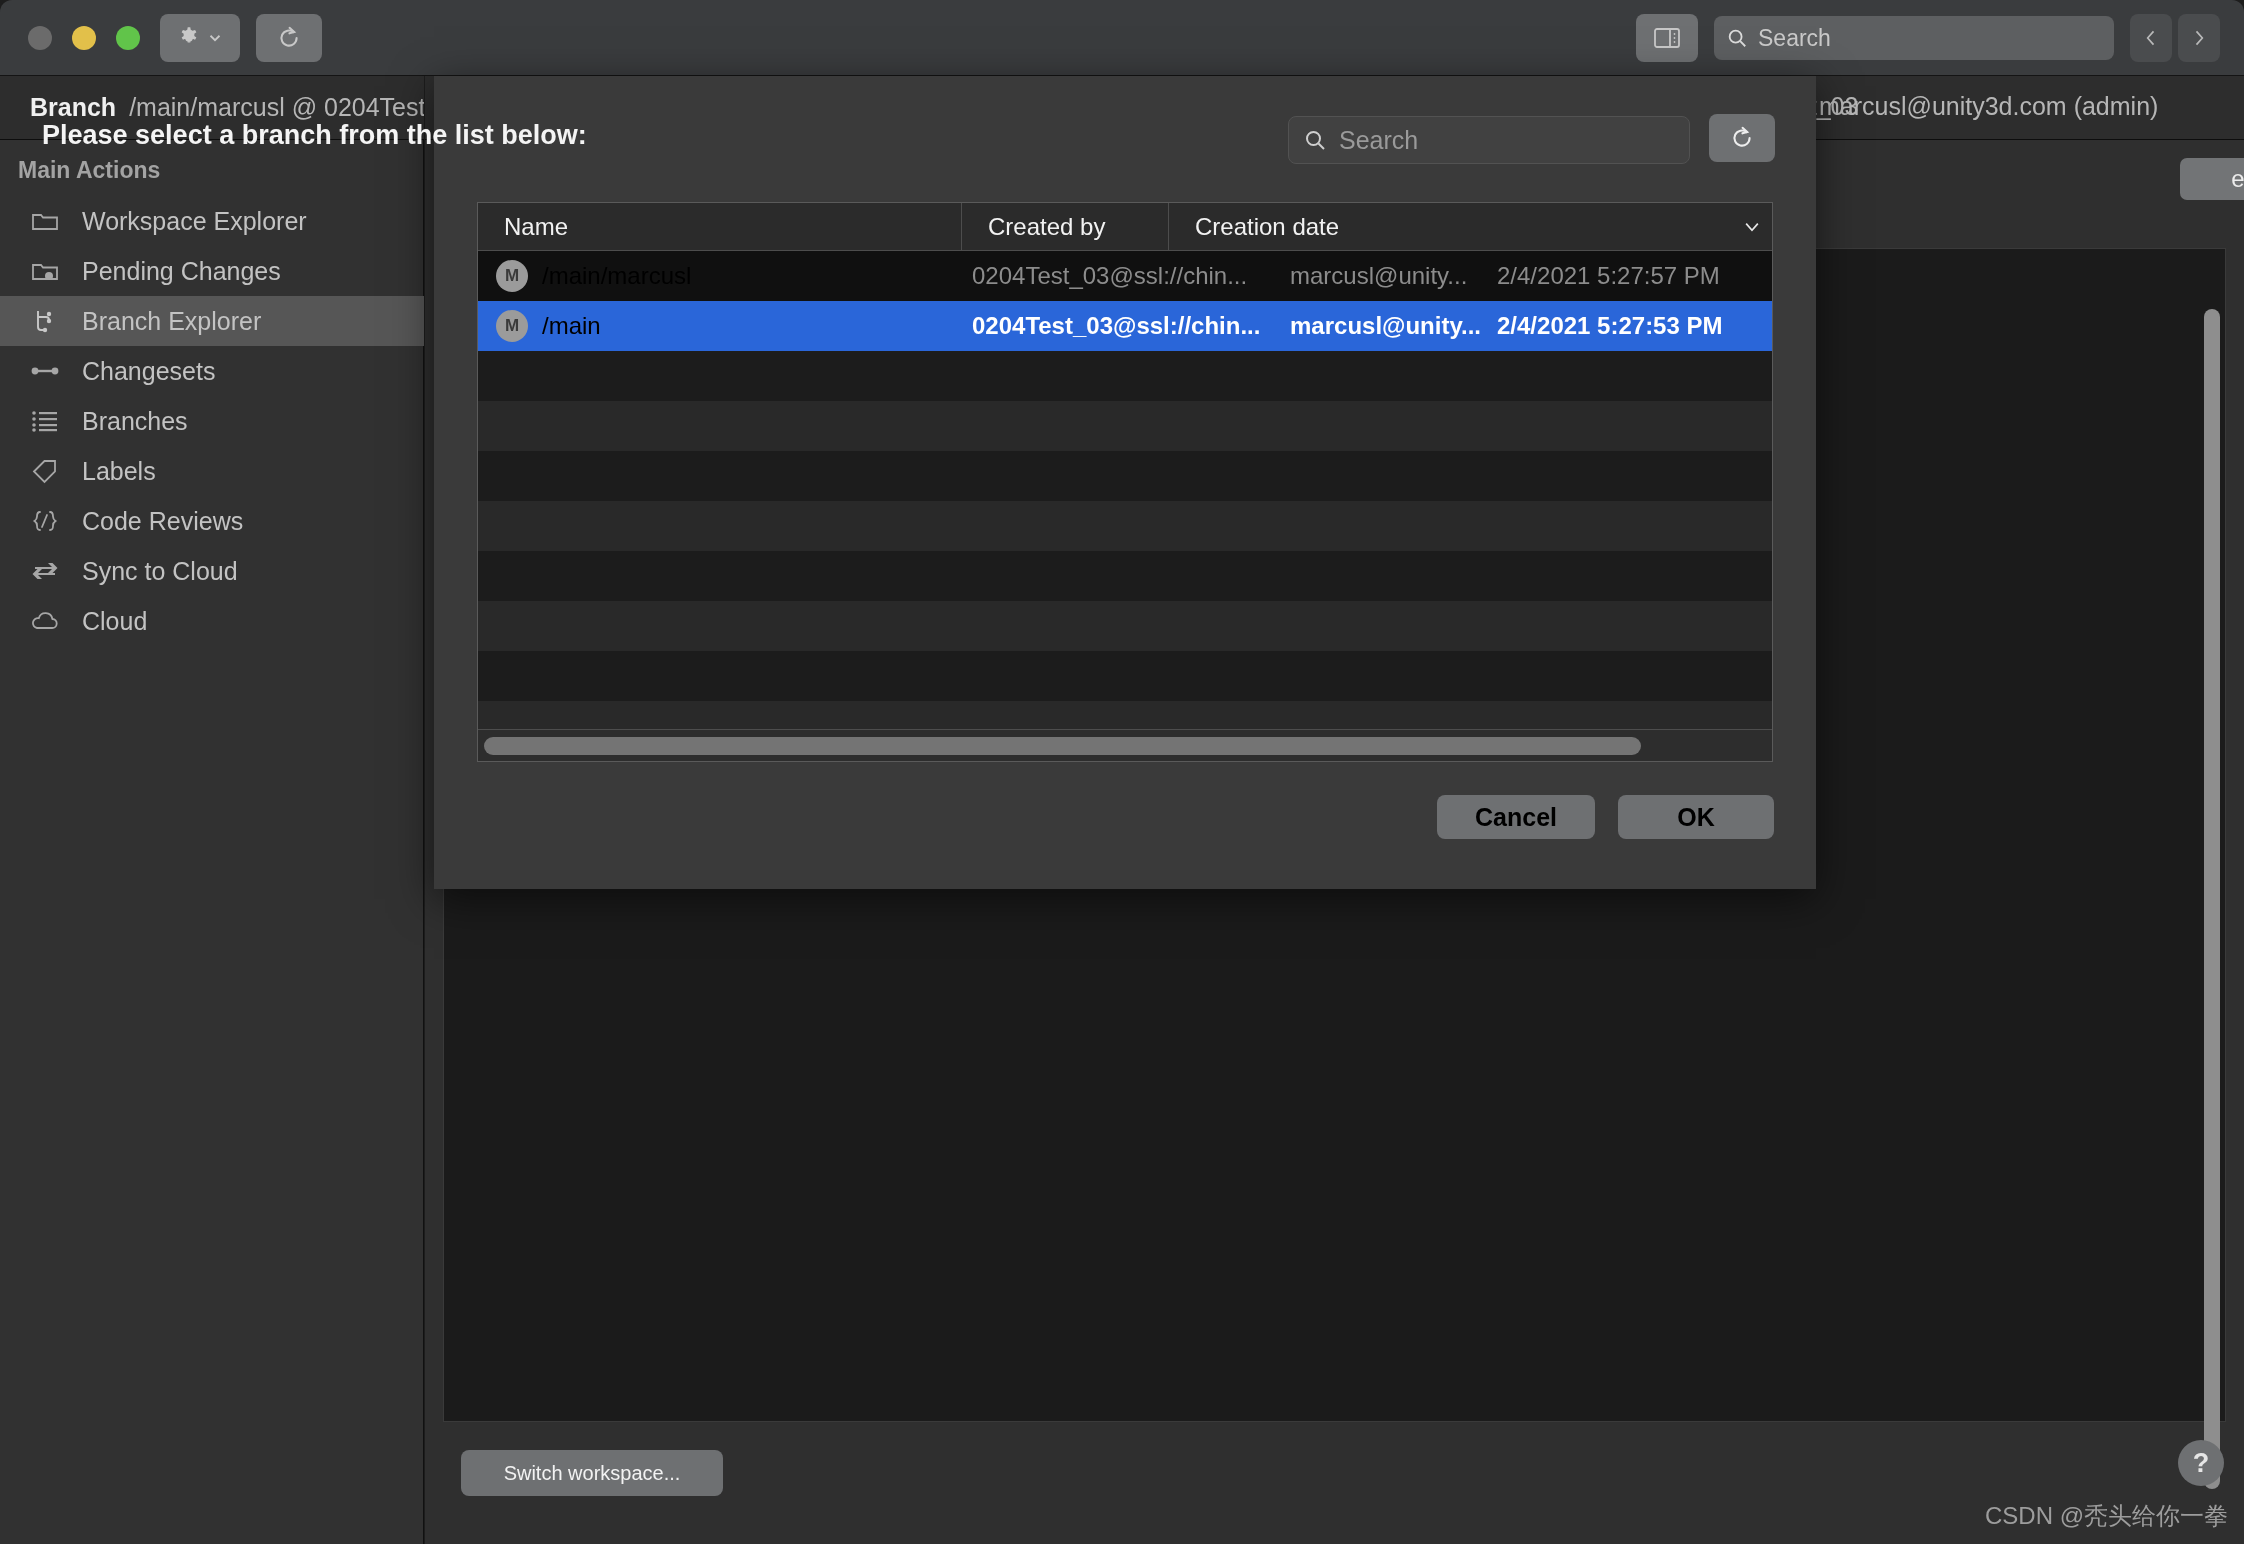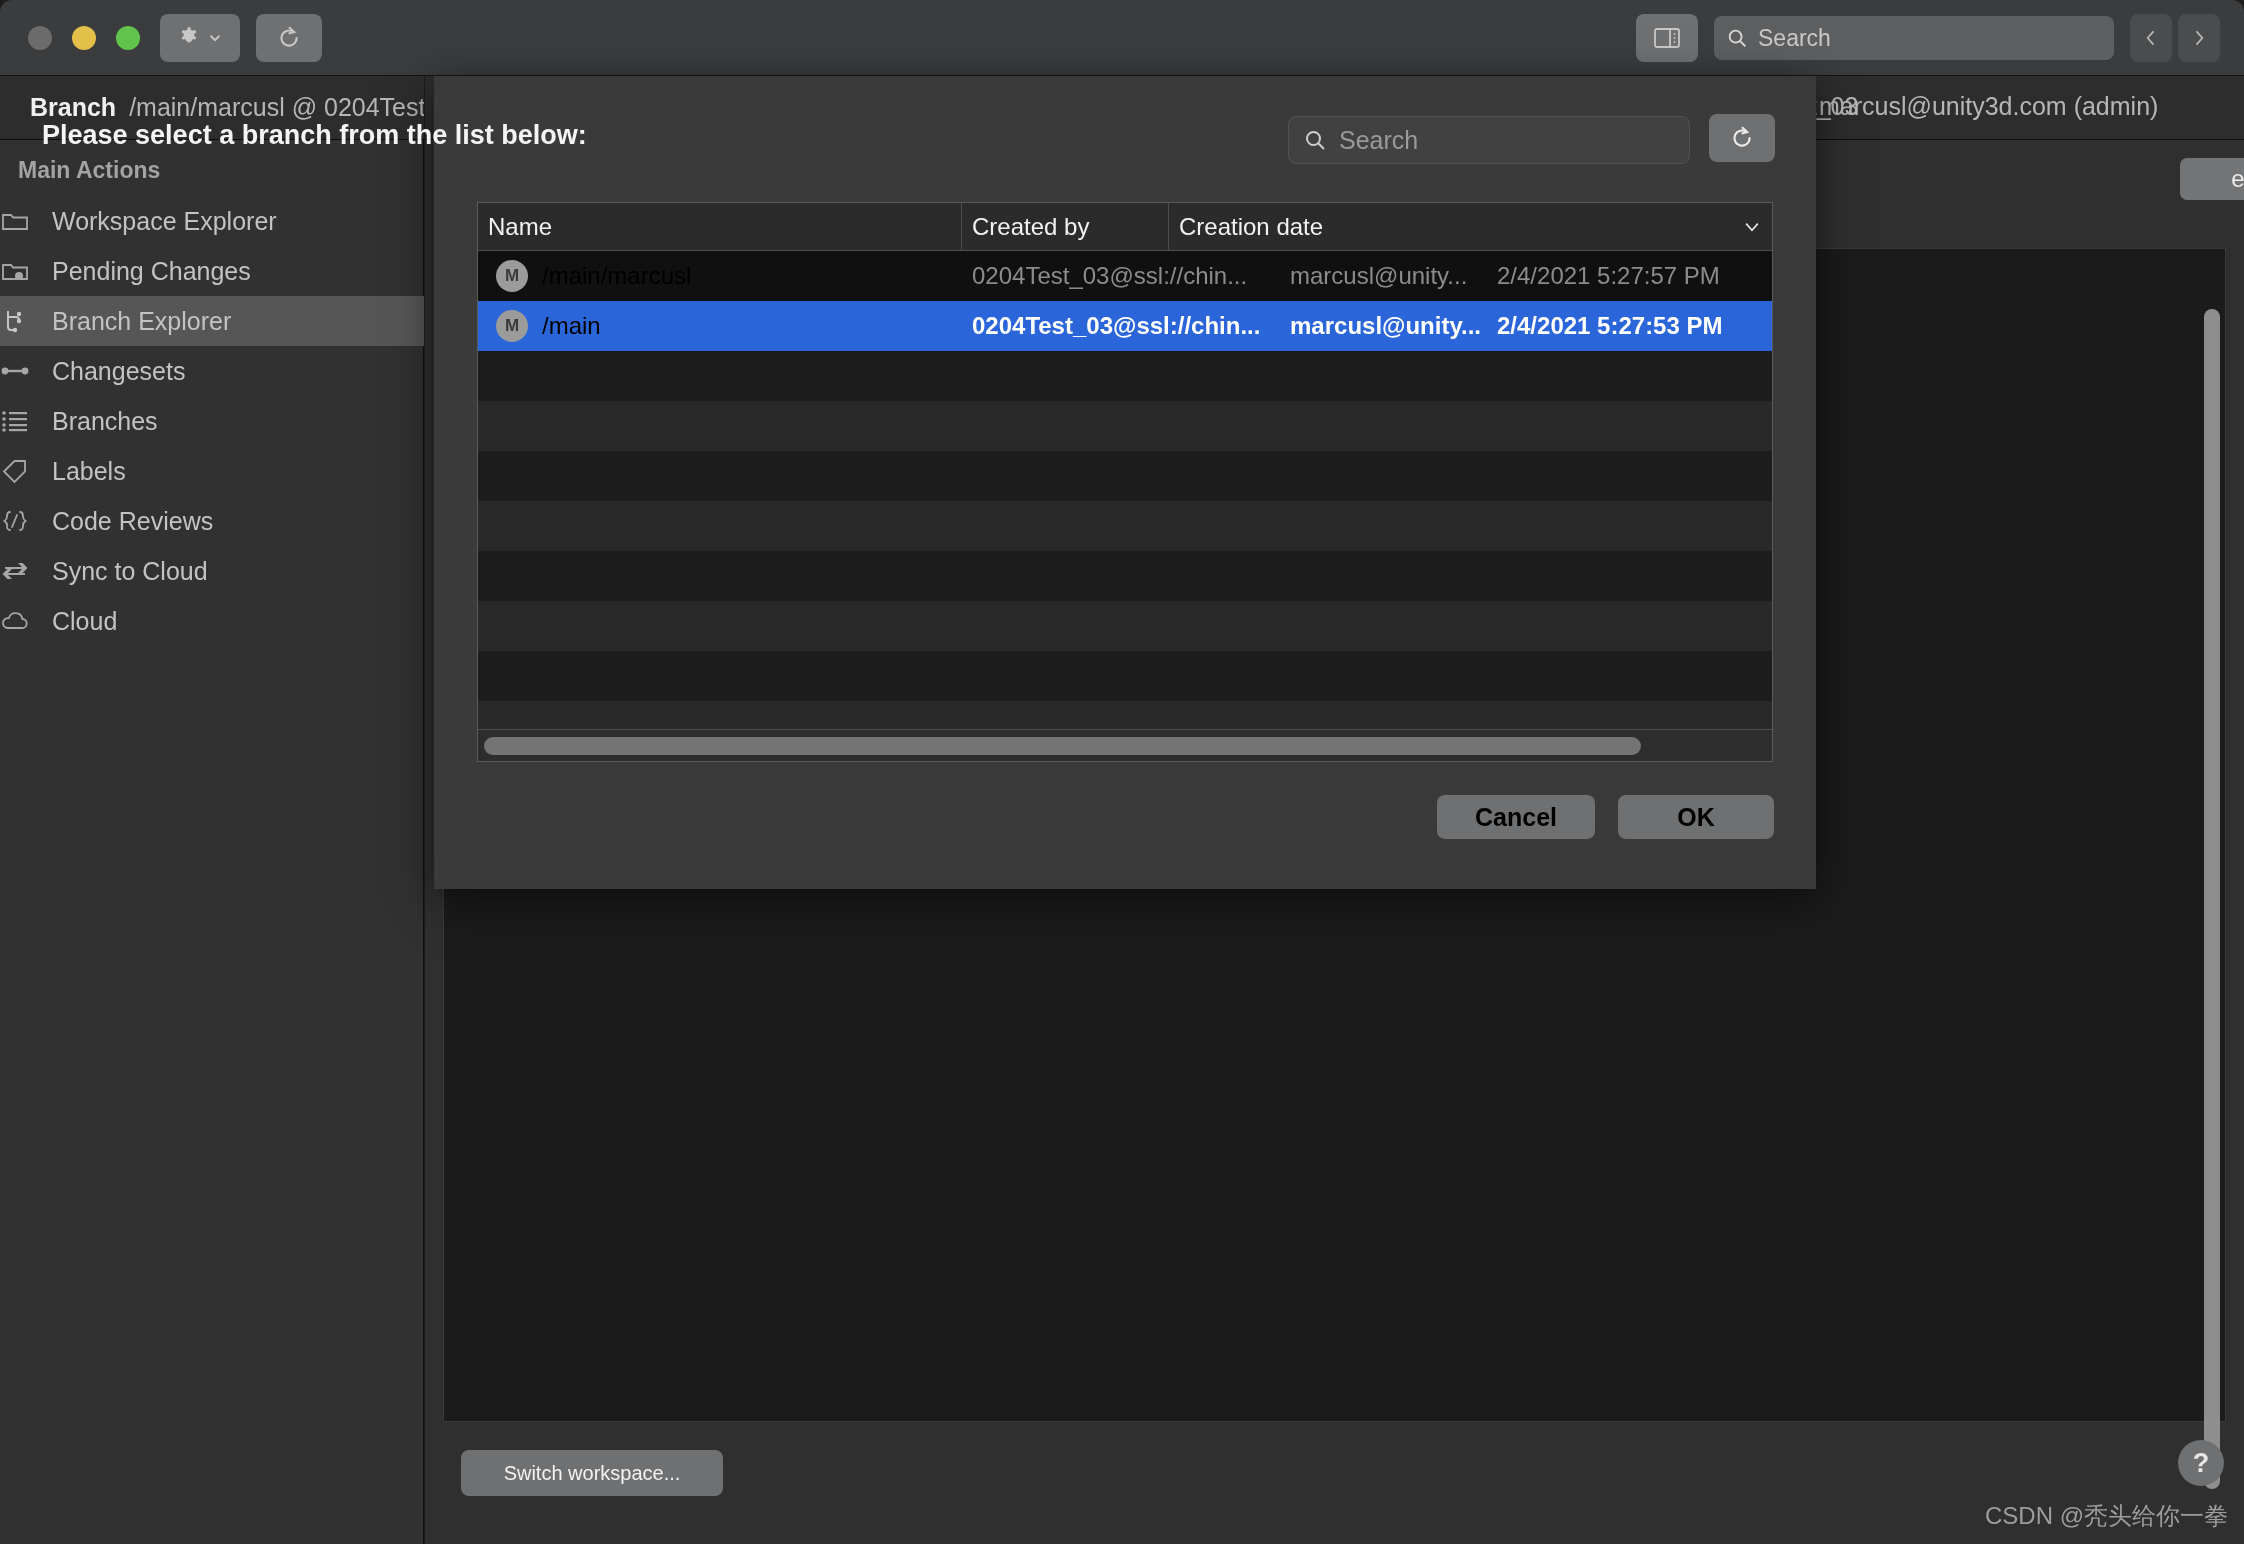--- a/index.html
+++ b/index.html
@@ -63,21 +63,21 @@
   }
   .branchbar .lbl { color: #f0f0f0; font-size: 25px; font-weight: bold; }
   .branchbar .val { color: #b6b6b6; font-size: 25px; }
 
   .section-title {
     position: absolute; left: 18px; top: 157px;
     color: #a3a3a3; font-size: 23px; font-weight: bold;
   }
   .nav { position: absolute; left: 0; top: 196px; width: 424px; }
   .nav-item {
-    display: flex; align-items: center; height: 50px; gap: 22px;
+    display: flex; align-items: center; height: 50px; padding-left: 30px; gap: 22px;
   }
   .nav-item.active { background: #565656; }
   .nav-item .label { color: #c3c3c3; font-size: 25px; }
   .nav-item .nicon { width: 30px; height: 30px; display: flex; align-items: center; justify-content: center; }
 
   
   .main {
     position: absolute; left: 425px; top: 76px; right: 0; bottom: 0;
     background: #2f2f2f;
   }
@@ -159,21 +159,21 @@
   .table-wrap {
     position: absolute; left: 477px; top: 202px; width: 1296px; height: 560px;
     background: #1f1f1f; border: 1px solid #5a5a5a;
   }
   .thead {
     display: flex; height: 48px; background: #2b2b2b;
     border-bottom: 1px solid #4d4d4d;
   }
   .th {
     color: #f2f2f2; font-size: 24px;
-    display: flex; align-items: center; padding-left: 10px;
+    display: flex; align-items: center; padding-left: 26px;
     border-right: 1px solid #4d4d4d;
     position: relative;
   }
   .th:last-child { border-right: none; }
   .c-name { width: 484px; }
   .c-repo { width: 318px; }
   .c-by   { width: 207px; }
   .c-date { flex: 1; }
   .sortcaret { position: absolute; right: 10px; top: 50%; transform: translateY(-50%); }
 

